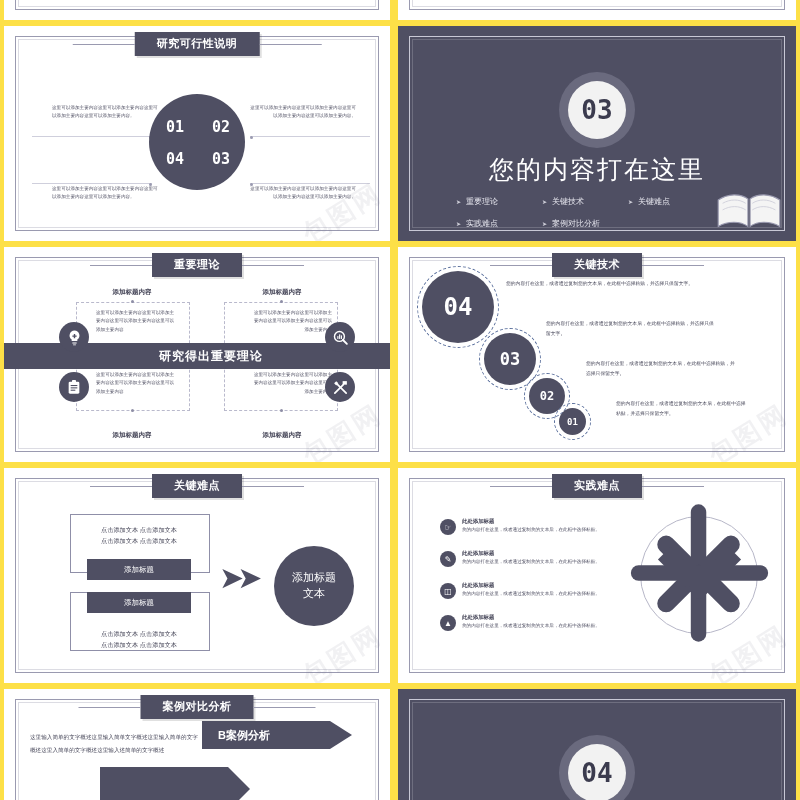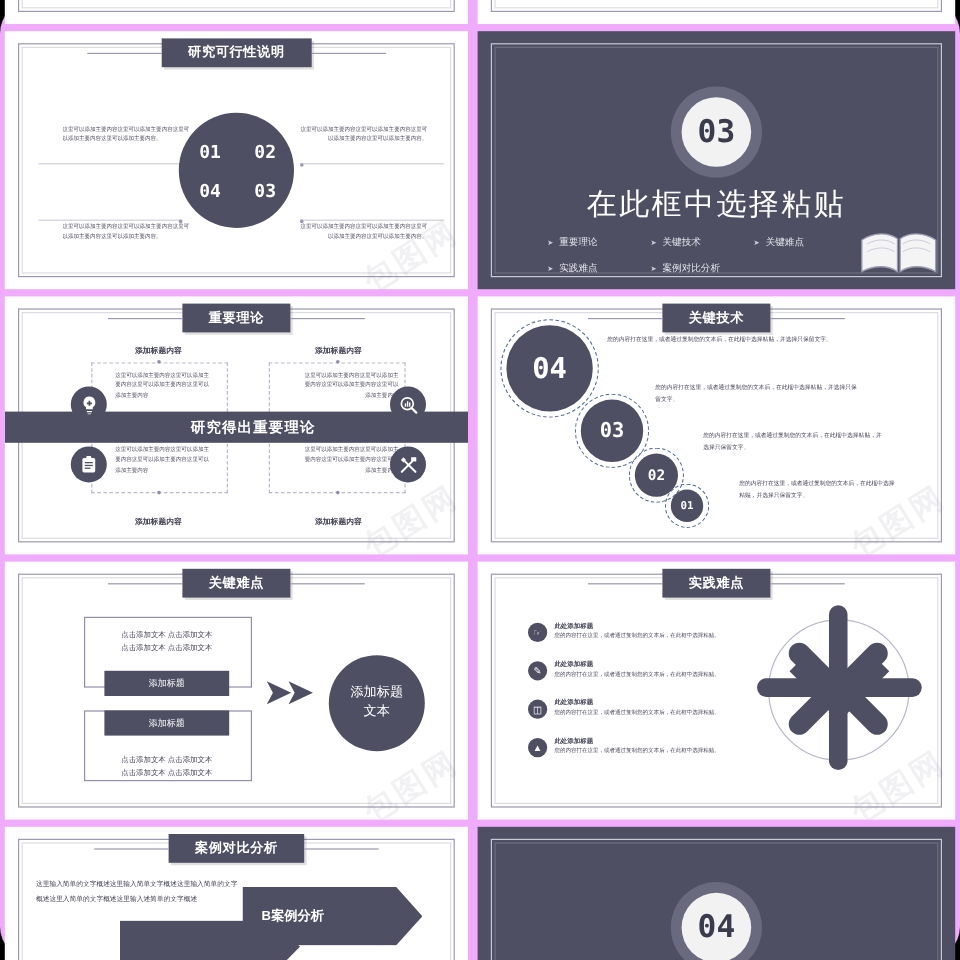--- a/index.html
+++ b/index.html
@@ -1,18 +1,18 @@
 <!DOCTYPE html>
 <html><head>
 <meta charset="utf-8">
 <style>
   html,body{margin:0;padding:0;background:#000;}
   body{width:800px;height:800px;overflow:hidden;font-family:"Liberation Sans","DejaVu Sans",sans-serif;}
 
-  .sheet{position:relative;width:800px;height:800px;background:#f0abfc;border-radius:28px;}
+  .sheet{position:relative;width:800px;height:800px;background:#fde047;}
 
   
   .cell{position:absolute;overflow:hidden;background:#ffffff;}
   .cell.dark{background:#4f4f63;}
 
   
   .frame{position:absolute;left:11px;top:10px;right:11px;bottom:10px;border:1px solid #9a9ab0;}
   .dark .frame{border:1px solid #c9c9d6;}
   .frame:after{content:"";position:absolute;left:2px;top:2px;right:2px;bottom:2px;border:1px solid rgba(154,154,176,.35);}
   .dark .frame:after{border-color:rgba(255,255,255,.18);}
@@ -114,21 +114,21 @@
     color:#fff;font-size:8px;display:flex;align-items:center;justify-content:center;margin-top:1px;}
   .s6 .row .h{font-size:5.4px;font-weight:bold;color:#3f3f52;margin-bottom:1px;}
   .s6 .row .p{font-size:4.6px;line-height:1.7;color:#4a4a5e;}
   .s6 .rw1{top:50px}.s6 .rw2{top:82px}.s6 .rw3{top:114px}.s6 .rw4{top:146px}
   .s6 .ocirc{position:absolute;right:38px;top:48px;width:116px;height:116px;border-radius:50%;border:1px solid #b7b7c8;}
   .s6 .conv{position:absolute;right:24px;top:30px;width:145px;height:150px;}
 
   
   .s7 .p1{position:absolute;left:26px;top:42px;width:170px;font-size:5.6px;line-height:2.3;color:#3f3f52;}
   .s7 .arrowA{position:absolute;left:96px;top:78px;width:150px;height:44px;background:#4f4f63;}
-  .s7 .arrowB{position:absolute;left:198px;top:50px;width:150px;height:49px;background:#4f4f63;
+  .s7 .arrowB{position:absolute;left:198px;top:32px;width:150px;height:28px;background:#4f4f63;
     color:#fff;font-weight:bold;font-size:11px;display:flex;align-items:center;padding-left:16px;box-sizing:border-box;}
   .ar{clip-path:polygon(0 0, calc(100% - 22px) 0, 100% 50%, calc(100% - 22px) 100%, 0 100%);}
 
   
 </style>
 </head>
 <body>
 
 <div class="sheet">
 
@@ -164,21 +164,21 @@
       <span class="n3">03</span>
     </div>
     <div class="wm">包图网</div>
   </div>
 
   <div class="cell dark cover" style="left:398px;top:26px;width:398px;height:215px;">
     <div class="frame"></div>
     <div class="ring">
       <i>03</i>
     </div>
-    <div class="ctitle">在此框中选择粘贴</div>
+    <div class="ctitle">您的内容打在这里</div>
     <div class="cnav">
       <span>重要理论</span>
       <span>关键技术</span>
       <span>关键难点</span>
       <span>实践难点</span>
       <span style="width:120px">案例对比分析</span>
     </div>
     <svg class="book" viewBox="0 0 120 72">
       <path d="M4 16 C22 4 44 4 58 14 L58 64 C44 54 22 54 4 64 Z" fill="#f4f4f4" stroke="#9a9ab0" stroke-width="2"></path>
       <path d="M116 16 C98 4 76 4 62 14 L62 64 C76 54 98 54 116 64 Z" fill="#f4f4f4" stroke="#9a9ab0" stroke-width="2"></path>

